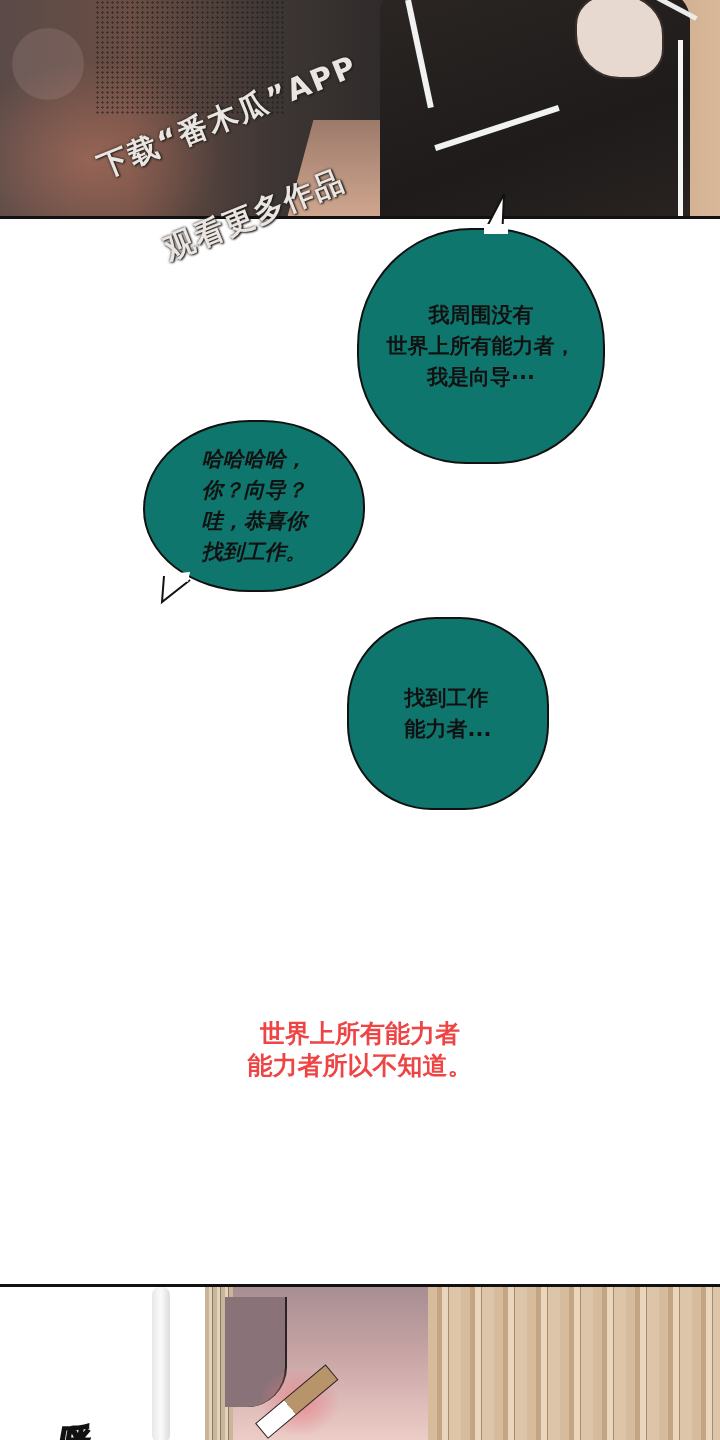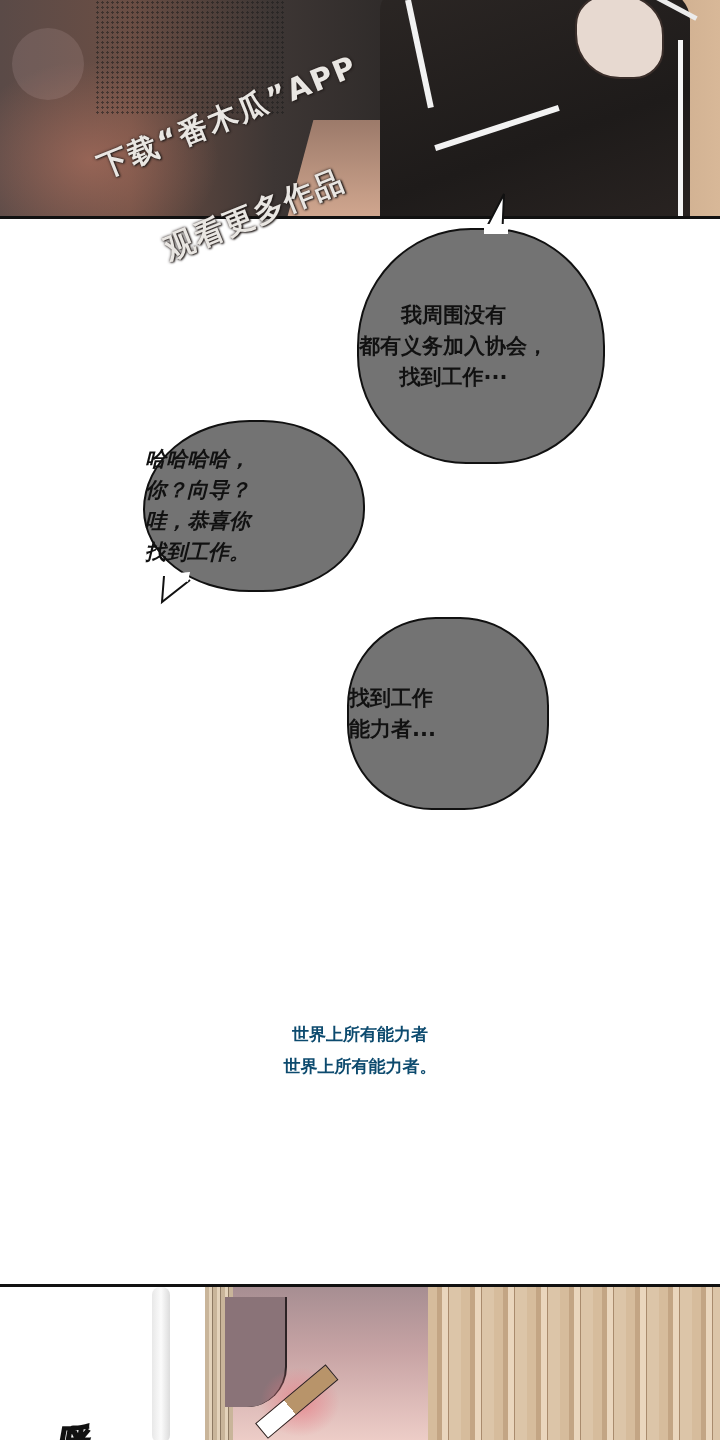--- a/index.html
+++ b/index.html
@@ -61,36 +61,36 @@
       position: absolute; color: #e9e6e2; font-size: 30px; font-weight: bold;
       letter-spacing: 2px;
       text-shadow: 0 0 3px #2a2220, 1px 1px 2px #1d1816;
       transform: rotate(-22deg); transform-origin: left top; white-space: nowrap;
     }
     .wm-line1 { left: 92px; top: 150px; }
     .wm-line2 { left: 158px; top: 232px; }
 
     
     .bubble {
-      position: absolute; background: #737373; border: 2px solid #111;
-      display: flex; align-items: center; text-align: center;
+      position: absolute; background: #0f766e; border: 2px solid #111;
+      display: flex; align-items: center; justify-content: center; text-align: center;
       color: #111; font-weight: bold; font-size: 21px; line-height: 31px;
       box-sizing: border-box;
     }
     .bubble .line { display: block; white-space: nowrap; }
     .bubble-1 { left: 357px; top: 228px; width: 248px; height: 236px; border-radius: 46% 46% 44% 44% / 50% 50% 46% 46%; }
     .bubble-2 { left: 143px; top: 420px; width: 222px; height: 172px; border-radius: 48% 46% 46% 48% / 52% 50% 48% 48%; font-style: italic; }
     .bubble-3 { left: 347px; top: 617px; width: 202px; height: 193px; border-radius: 44% 44% 42% 42% / 46% 46% 44% 44%; }
 
     .tail { position: absolute; }
 
     
     .narration {
       position: absolute; left: 200px; top: 1018px; width: 320px; text-align: center;
-      color: #0c4a6e; font-weight: bold; font-size: 17px; line-height: 32px;
+      color: #ef4444; font-weight: bold; font-size: 25px; line-height: 32px;
     }
     .narration .line { display: block; white-space: nowrap; }
 
     
     .panel-bottom {
       position: absolute; left: 0; top: 1284px; width: 720px; height: 156px; overflow: hidden;
       border-top: 3px solid #111; background: #ffffff;
     }
     .pb-smoke {
       position: absolute; left: 152px; top: 0; width: 18px; height: 156px;
@@ -146,22 +146,22 @@
 <div class="watermark wm-line1">下载“番木瓜”APP</div>
 <div class="watermark wm-line2">观看更多作品</div>
 
 <svg class="tail" style="left:478px; top:192px;" width="40" height="50" viewBox="0 0 40 50">
   <path d="M2 48 L26 2 L24 48 Z" fill="#fff" stroke="#111" stroke-width="2"></path>
   <rect x="3" y="44" width="20" height="8" fill="#fff"></rect>
 </svg>
 <div class="bubble bubble-1">
   <div>
     <span class="line">我周围没有</span>
-    <span class="line">都有义务加入协会，</span>
-    <span class="line">找到工作···</span>
+    <span class="line">世界上所有能力者，</span>
+    <span class="line">我是向导···</span>
   </div>
 </div>
 <svg class="tail" style="left:484px; top:224px;" width="24" height="10" viewBox="0 0 24 10">
   <rect x="0" y="0" width="24" height="10" fill="#fff"></rect>
 </svg>
 
 <div class="bubble bubble-2">
   <div style="text-align:left;">
     <span class="line">哈哈哈哈，</span>
     <span class="line">你？向导？</span>
@@ -176,21 +176,21 @@
 
 <div class="bubble bubble-3">
   <div style="text-align:left;">
     <span class="line">找到工作</span>
     <span class="line">能力者...</span>
   </div>
 </div>
 
 <div class="narration">
   <span class="line">世界上所有能力者</span>
-  <span class="line">世界上所有能力者。</span>
+  <span class="line">能力者所以不知道。</span>
 </div>
 
 <div class="panel-bottom">
   <div class="pb-smoke"></div>
   <div class="pb-face"></div>
   <div class="pb-hairL"></div>
   <div class="pb-lip"></div>
   <div class="pb-blush"></div>
   <div class="pb-cig"></div>
   <div class="pb-hairR"></div>

